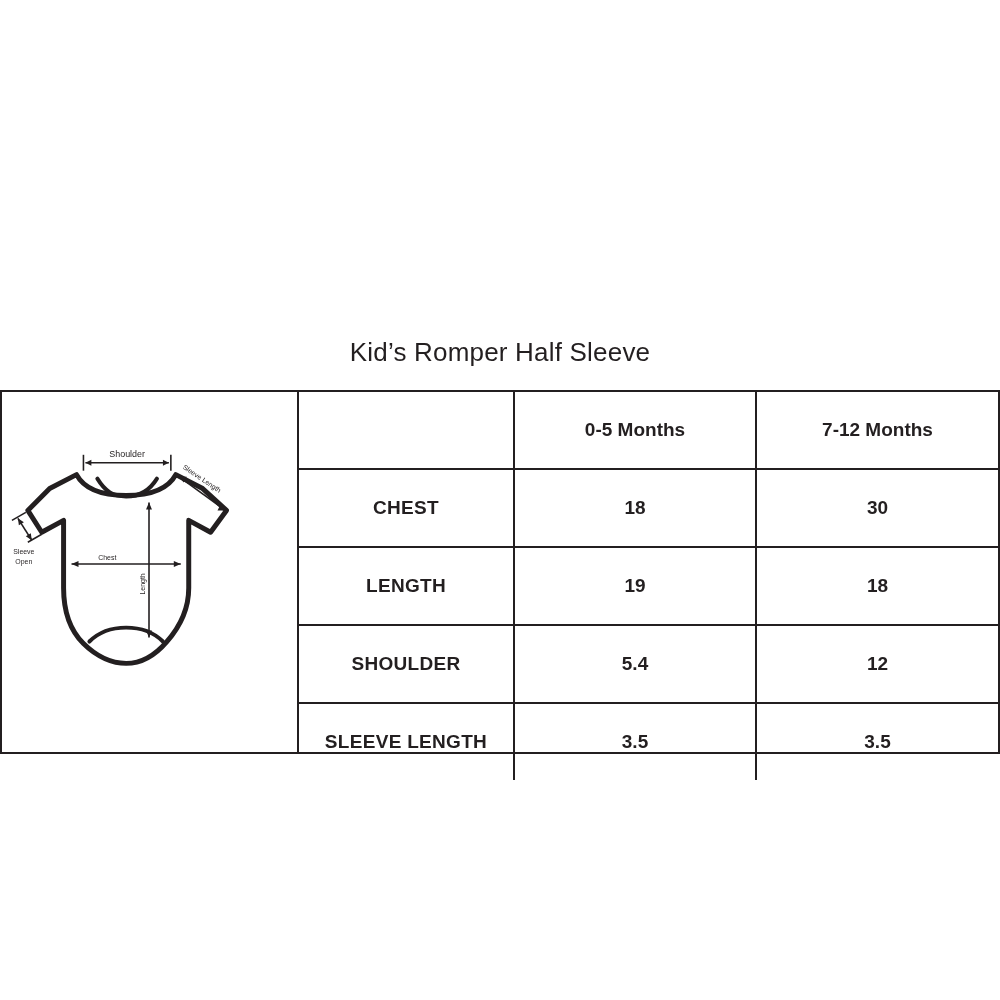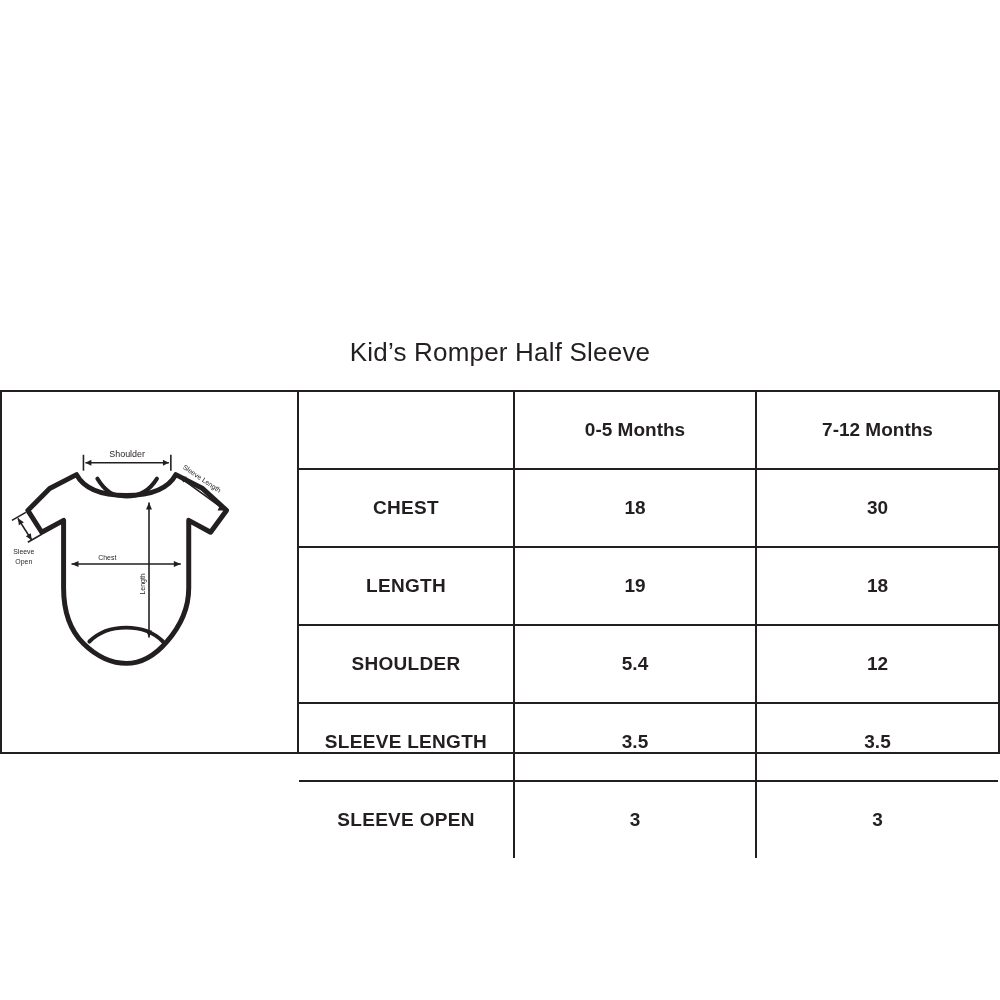--- a/index.html
+++ b/index.html
@@ -232,22 +232,17 @@
         <tr>
           <td class="rowlabel">SHOULDER</td>
           <td class="value">5.4</td>
           <td class="value">12</td>
         </tr>
         <tr>
           <td class="rowlabel">SLEEVE LENGTH</td>
           <td class="value">3.5</td>
           <td class="value">3.5</td>
         </tr>
-        <tr>
-          <td class="rowlabel">SLEEVE OPEN</td>
-          <td class="value">3</td>
-          <td class="value">3</td>
-        </tr>
       </tbody>
     </table>
 
   </div>
 </div>
 
 </body></html>

